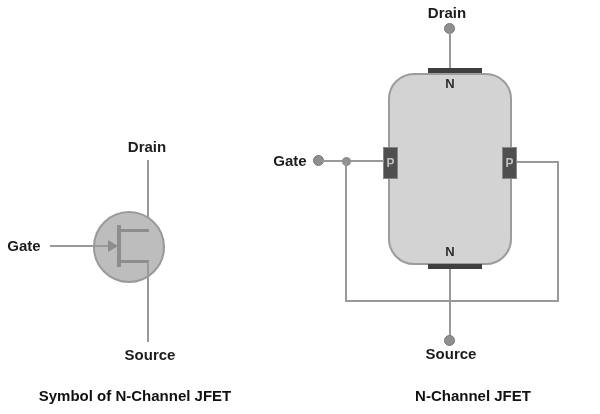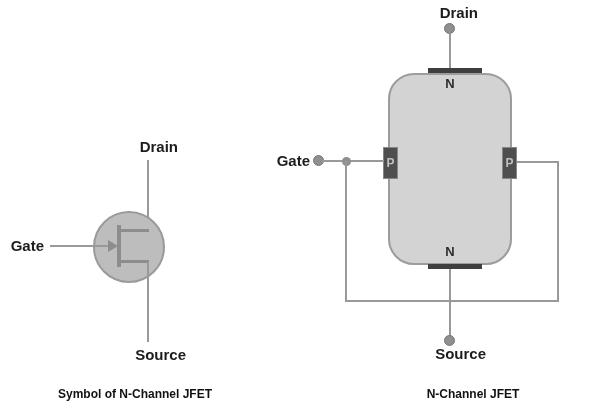--- a/index.html
+++ b/index.html
@@ -4,24 +4,24 @@
 <style>
   html, body { margin: 0; padding: 0; }
   body { background: #ffffff; font-family: "Liberation Sans", sans-serif; }
   .stage {
     position: relative; width: 600px; height: 414px;
     background: #fff; overflow: hidden;
   }
   .abs { position: absolute; }
   .label {
     font-weight: bold; font-size: 15px; color: var(--text, #1c1c1c);
-    text-align: right; white-space: nowrap; line-height: 16px;
+    text-align: center; white-space: nowrap; line-height: 16px;
   }
   .caption {
-    font-weight: bold; font-size: 12px; color: var(--caption-text, #111);
+    font-weight: bold; font-size: 15px; color: var(--caption-text, #111);
     text-align: center; white-space: nowrap;
   }
   .wire-h { height: 2px; background: var(--wire, #999); }
   .wire-v { width: 2px; background: var(--wire, #999); }
   .dot {
     width: 11px; height: 11px; border-radius: 50%;
     background: var(--dot-fill, #8f8f8f);
     border: 1px solid var(--dot-border, #767676);
     box-sizing: border-box;
   }

